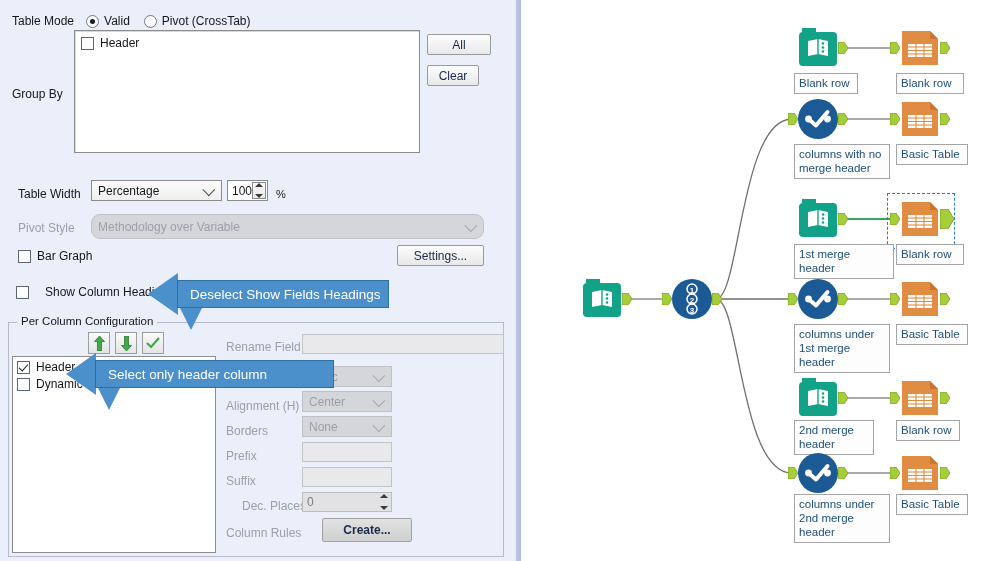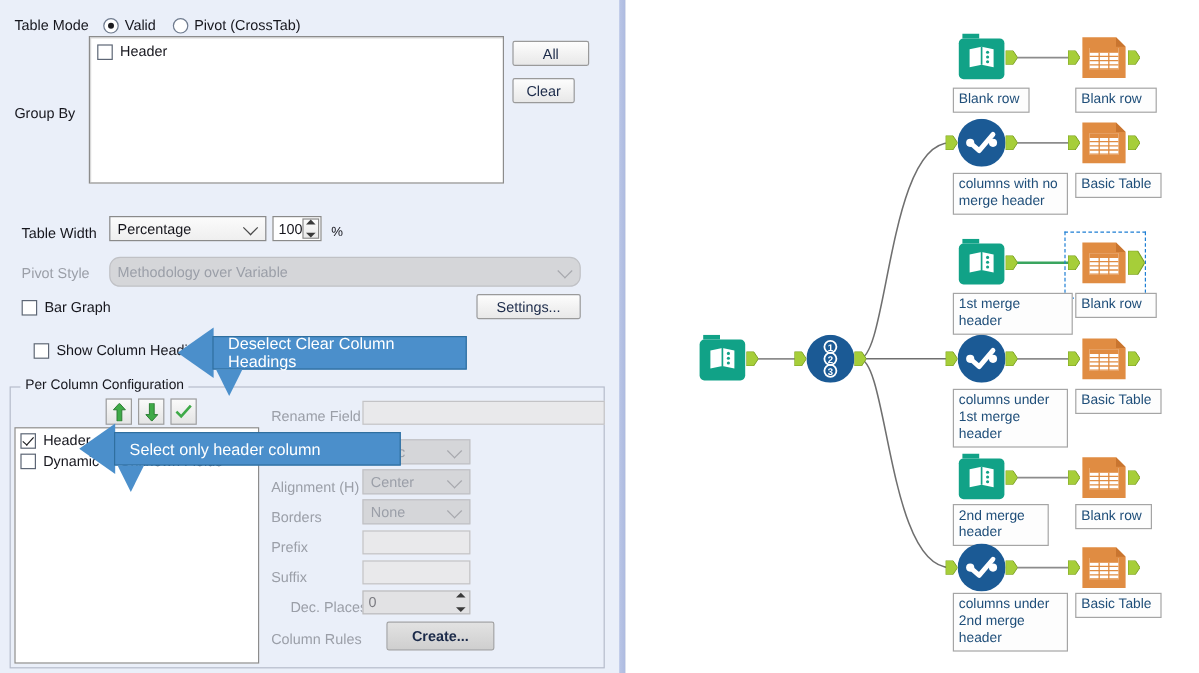--- a/index.html
+++ b/index.html
@@ -209,21 +209,21 @@
       <span>Methodology over Variable</span>
       <span class="chev"></span>
     </div>
 
     <div class="row" style="left:18px;top:249px;gap:6px;">
       <span class="cbx"></span>
       <span class="lbl">Bar Graph</span>
     </div>
     <div class="btn" style="position:absolute;left:397px;top:245px;width:87px;height:21px;">Settings...</div>
 
-    <div class="row" style="left:28px;top:285px;gap:6px;">
+    <div class="row" style="left:16px;top:285px;gap:16px;">
       <span class="cbx"></span>
       <span class="lbl">Show Column Headings</span>
     </div>
 
     <div class="fs" id="fs-percol">
       <div class="legend">Per Column Configuration</div>
     </div>
 
     <div class="tbtn" style="position:absolute;left:88px;top:332px;width:22px;height:22px;">
       <svg width="11" height="15" viewBox="0 0 11 15">
@@ -287,21 +287,21 @@
           <span class="sp-dn"></span>
         </span>
       </div>
 
       <div class="lbl dim" style="position:absolute;left:8px;top:192px;">Column Rules</div>
       <div class="btn" style="position:absolute;left:84px;top:184px;width:90px;height:24px;background:linear-gradient(#e2e2e2,#cfcfcf);border-color:#a2a2a2;font-weight:bold;margin-left:20px;">Create...</div>
     </div>
 
     <div class="callout" id="callout-1">
       <div class="head" style="left:0;top:0;"></div>
-      <div class="body" style="left:29px;top:7px;width:212px;height:28px;">Deselect Clear Column Headings</div>
+      <div class="body" style="left:29px;top:7px;width:212px;height:28px;">Deselect Show Fields Headings</div>
       <div class="tail" style="left:32px;top:35px;"></div>
     </div>
 
     <div class="callout" id="callout-2">
       <div class="head" style="left:0;top:0;"></div>
       <div class="body" style="left:29px;top:7px;width:239px;height:28px;">Select only header column</div>
       <div class="tail" style="left:32px;top:35px;"></div>
     </div>
 
   </div>

